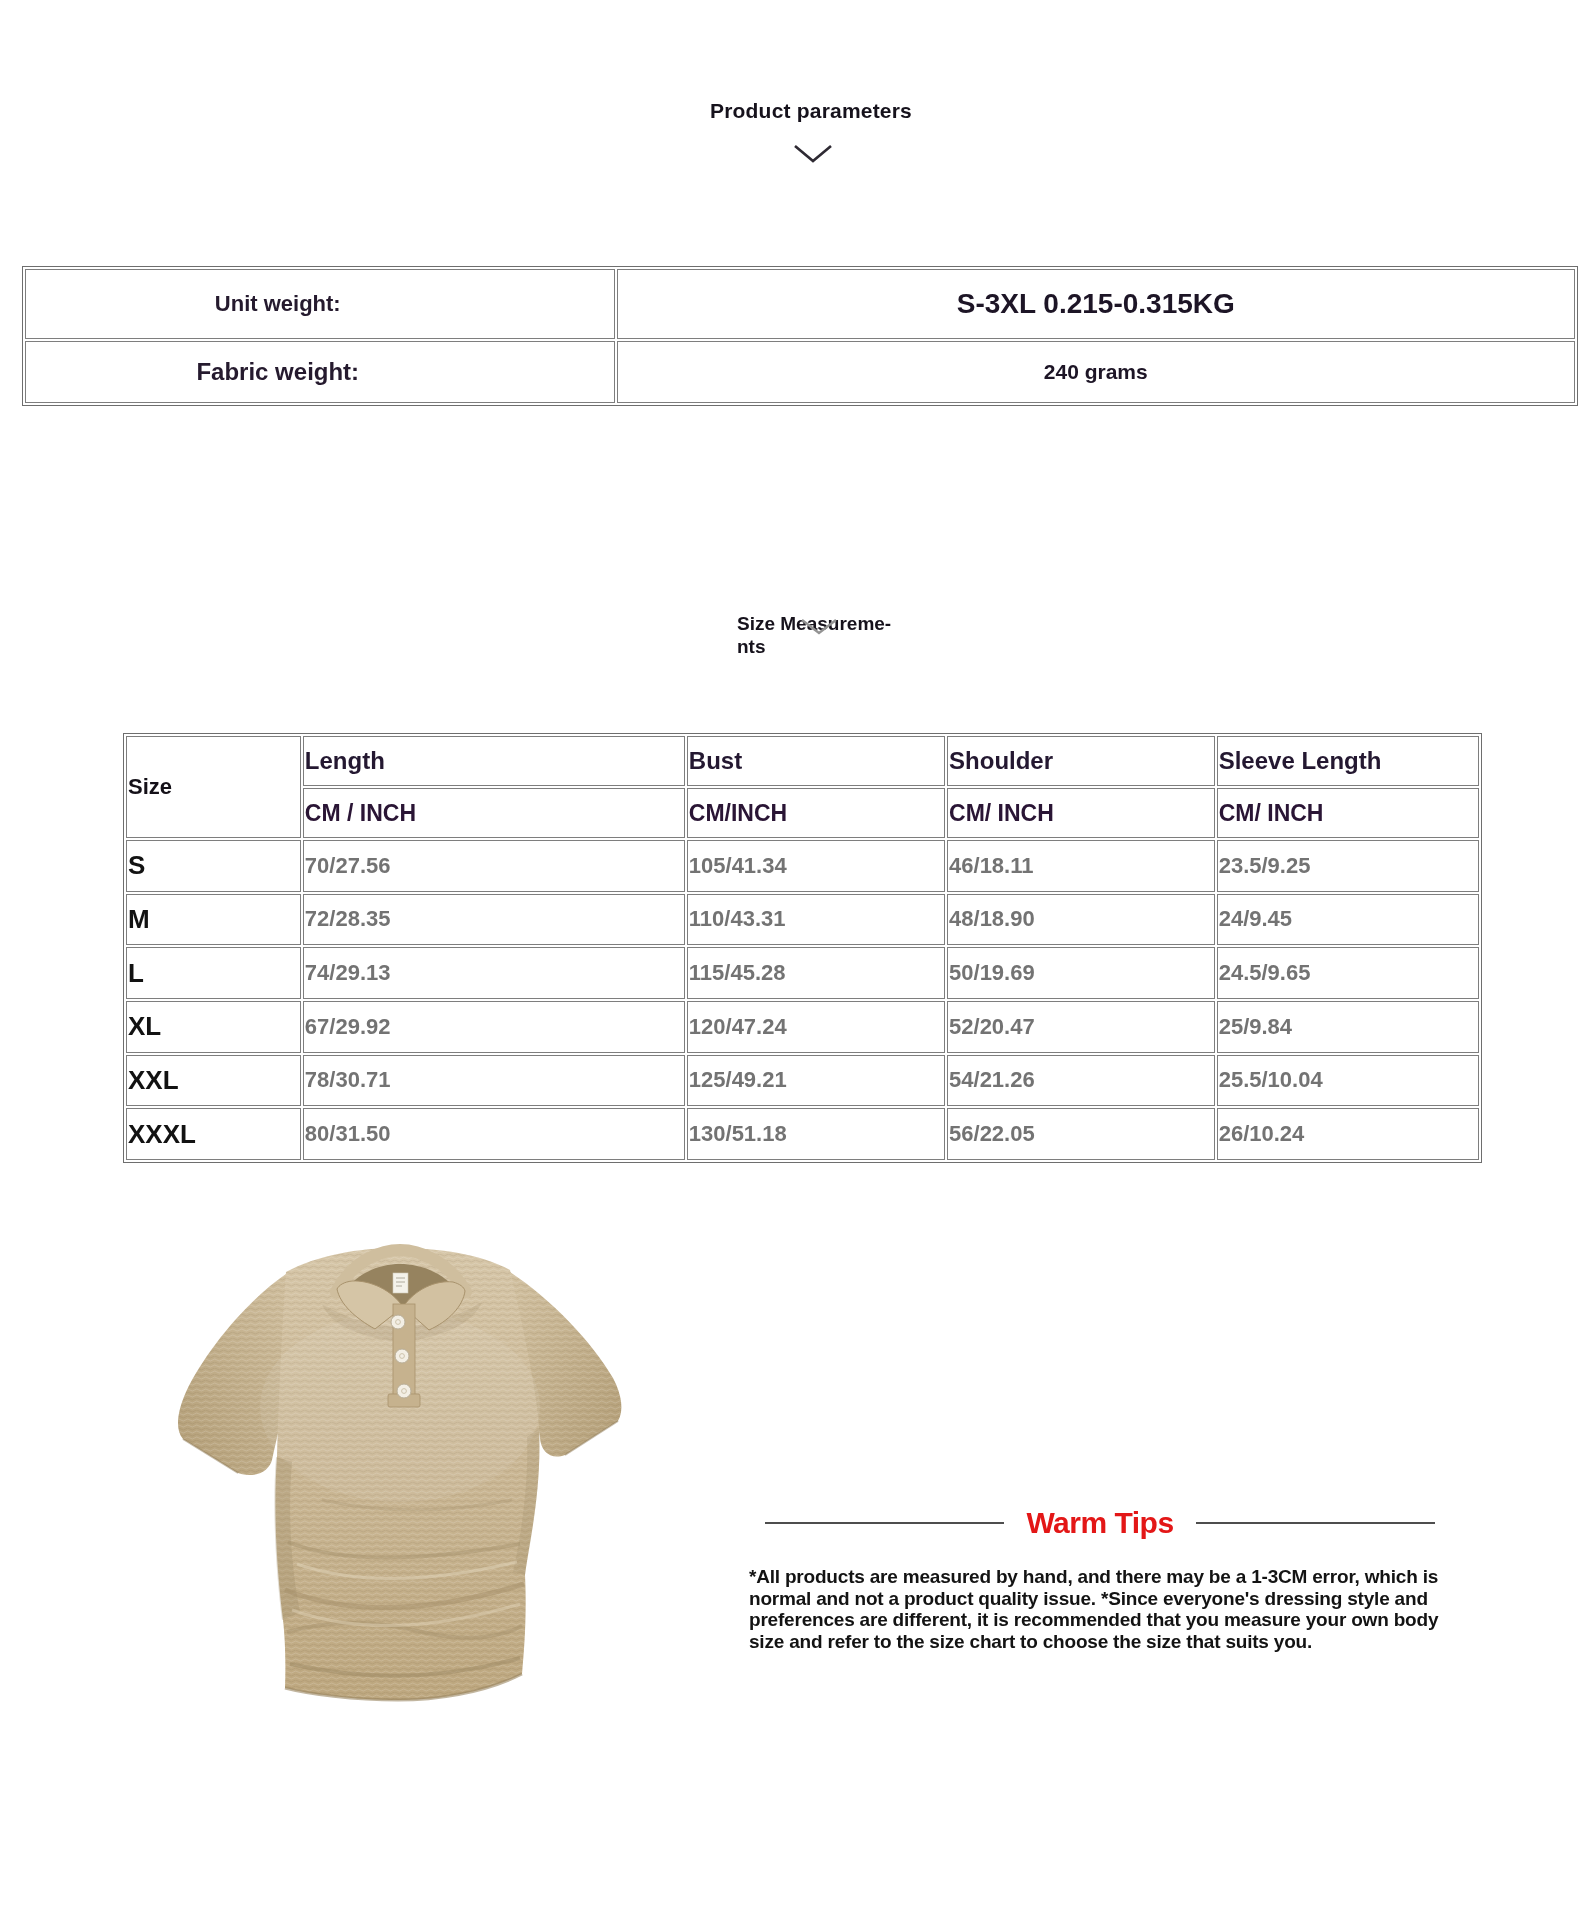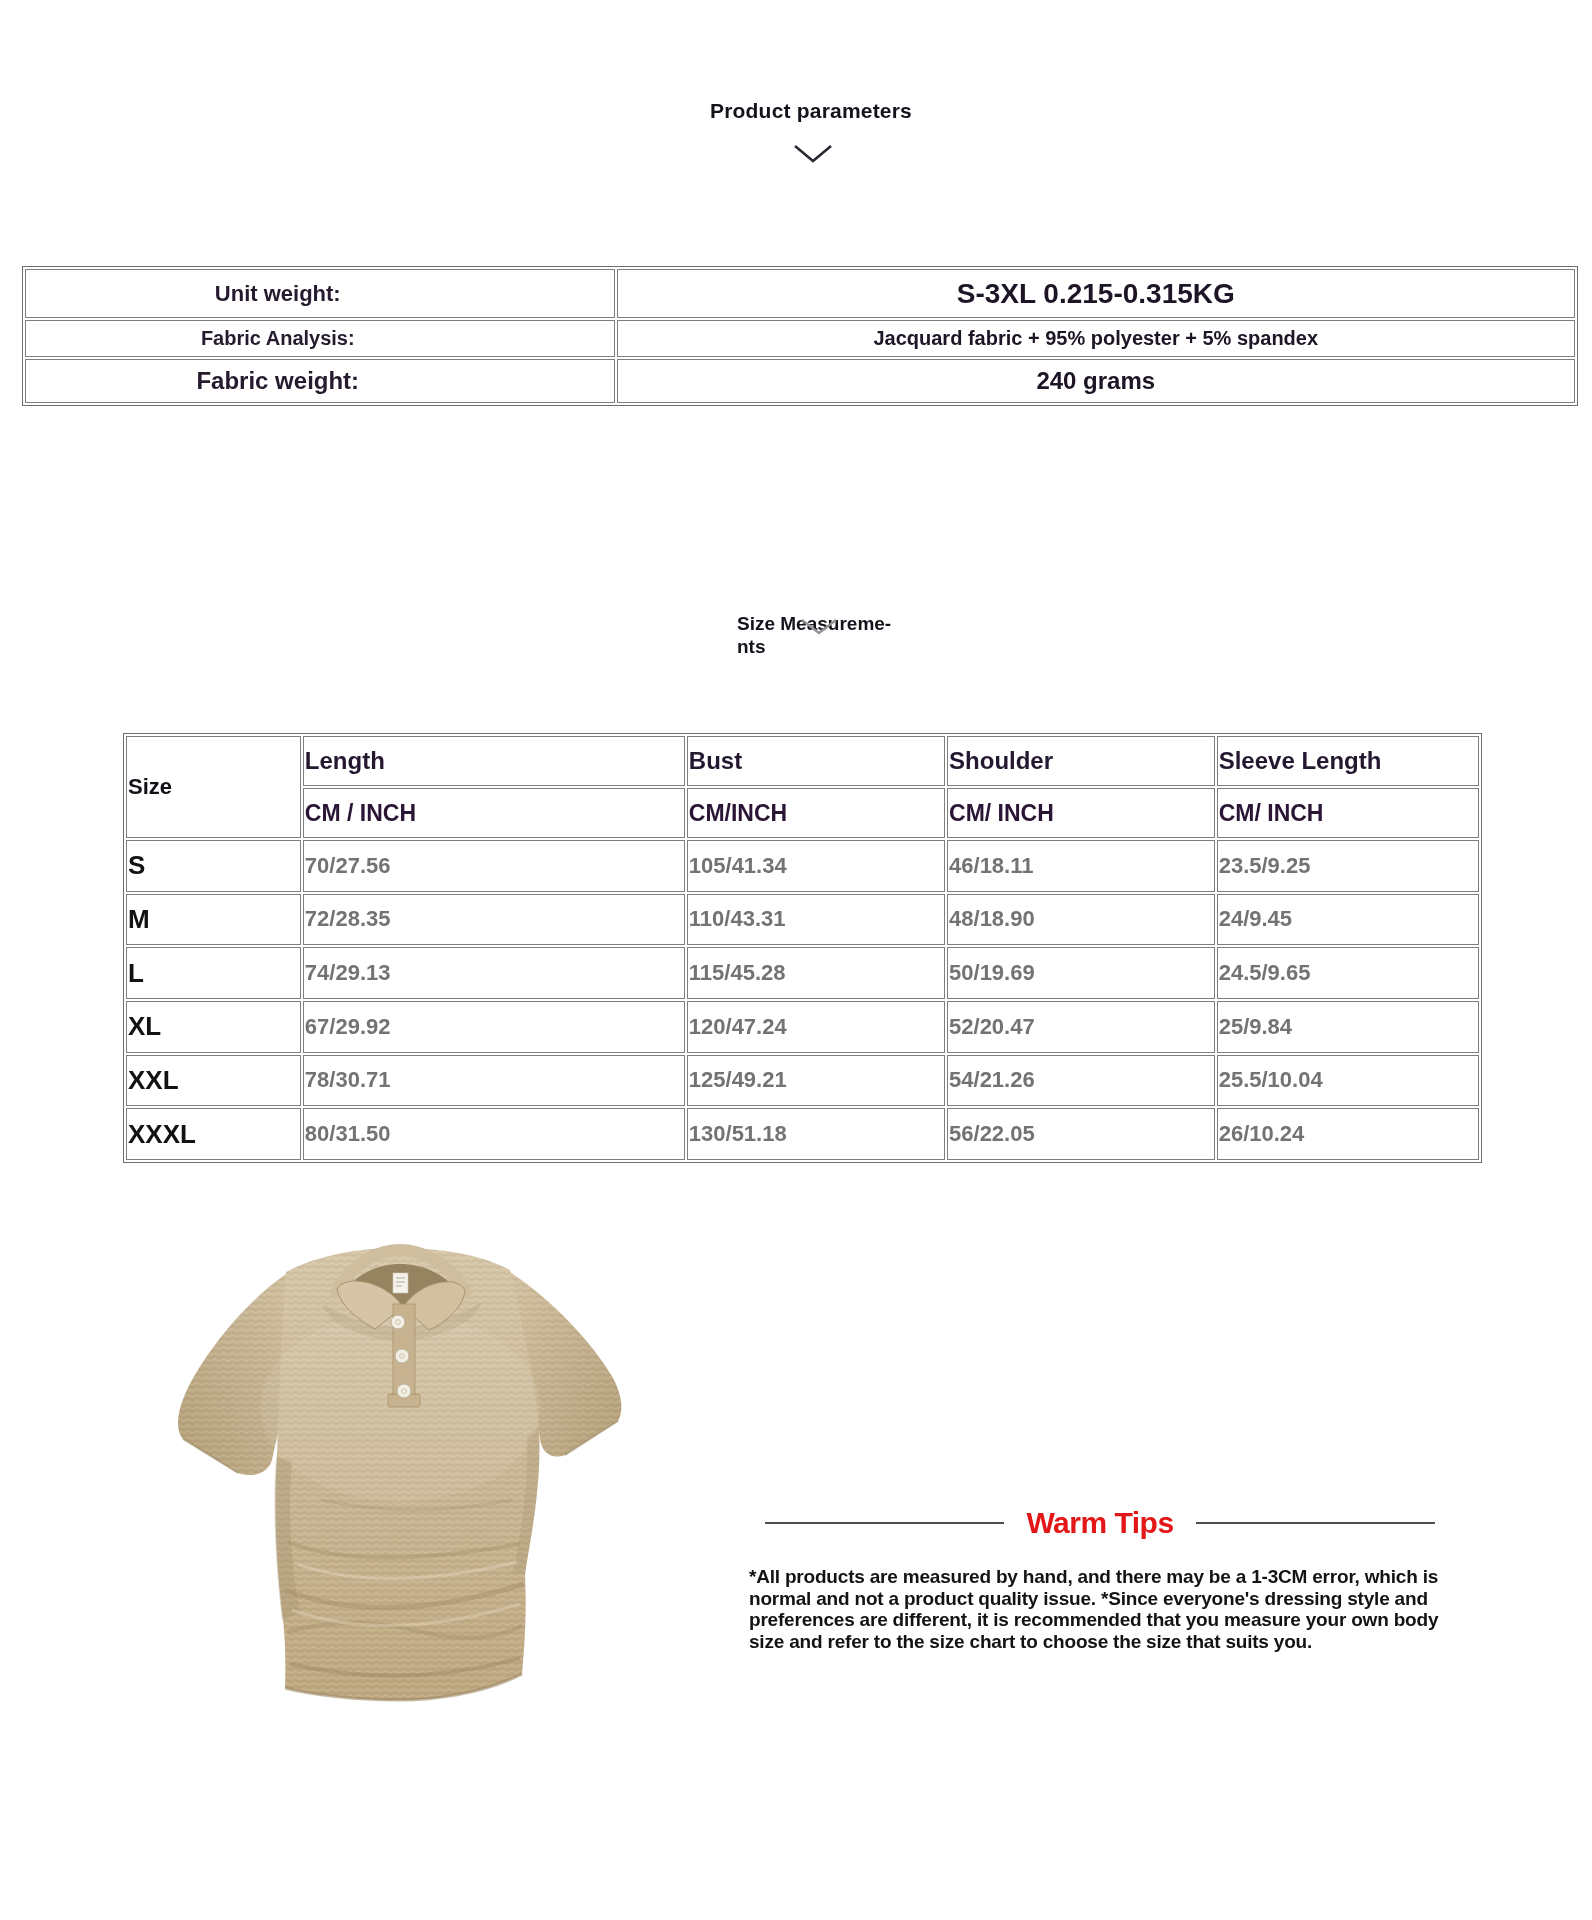--- a/index.html
+++ b/index.html
@@ -26,21 +26,21 @@
     border:1px solid #6e6e6e;background:#fff;table-layout:fixed;
   }
   table.param td{
     border:1px solid #7e7e7e;text-align:center;vertical-align:middle;
     font-weight:700;background:#fff;overflow:hidden;
   }
   table.param td.lbl{width:32.4%;padding-right:85px;color:#251a2e;}
   table.param td.val{color:#1d1526;}
   .p-lbl-0{font-size:22px;} .p-val-0{font-size:28px;}
   .p-lbl-1{font-size:20px;} .p-val-1{font-size:20px;}
-  .p-lbl-2{font-size:24px;} .p-val-2{font-size:24px;}
+  .p-lbl-2{font-size:24px;} .p-val-2{font-size:21px;}
 
   
   .t2-wrap{position:absolute;left:123px;top:733px;width:1359px;height:430px;}
   table.size{
     width:100%;height:100%;border-collapse:separate;border-spacing:2px;
     border:1px solid #6e6e6e;background:#fff;table-layout:fixed;
   }
   table.size td{
     border:1px solid #7e7e7e;text-align:left;vertical-align:middle;
     font-weight:700;background:#fff;overflow:hidden;
@@ -81,24 +81,20 @@
 <svg class="chev1" width="42" height="24">
   <polyline points="3,4 21,19 39,4" fill="none" stroke="#2e2a33" stroke-width="2.6"></polyline>
 </svg>
 
 <div class="t1-wrap">
   <table class="param">
     <tbody>
       <tr>
         <td class="lbl p-lbl-0">Unit weight:</td>
         <td class="val p-val-0">S-3XL 0.215-0.315KG</td>
-      </tr>
-      <tr>
-        <td class="lbl p-lbl-1">Fabric Analysis:</td>
-        <td class="val p-val-1">Jacquard fabric + 95% polyester + 5% spandex</td>
       </tr>
       <tr>
         <td class="lbl p-lbl-2">Fabric weight:</td>
         <td class="val p-val-2">240 grams</td>
       </tr>
     </tbody>
   </table>
 </div>
 
 <div class="size-sec-title">

